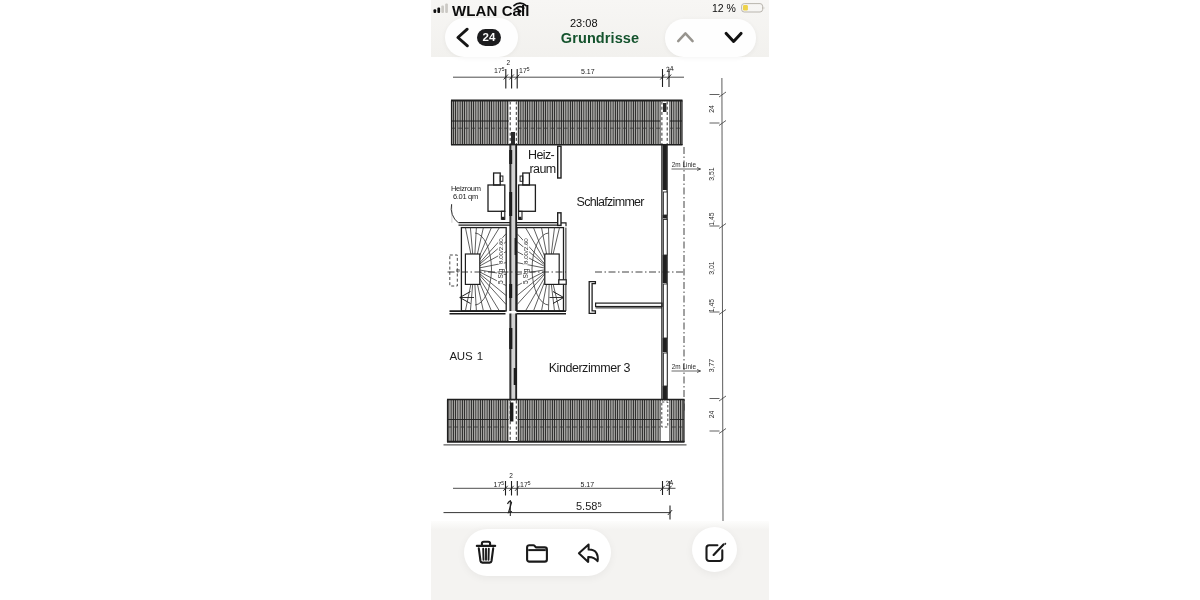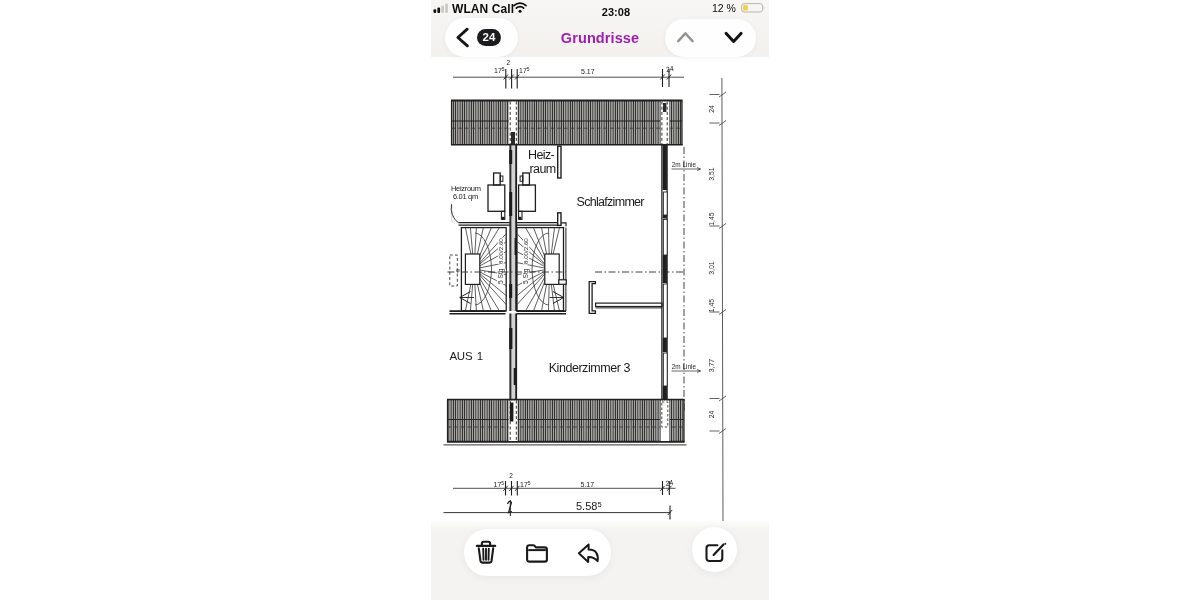--- a/index.html
+++ b/index.html
@@ -16,47 +16,47 @@
 
 <div class="abs" style="left:431px;top:521px;width:338px;height:79px;background:linear-gradient(#fdfdfc,#f4f3f1 9px,#f4f3f1)"></div>
 
 <svg class="abs" style="left:433px;top:2px" width="20" height="12" viewBox="0 0 20 12">
 <rect x="0.5" y="7.2" width="2.7" height="3.8" rx="1" fill="#101010"></rect>
 <rect x="4.4" y="5.4" width="2.7" height="5.6" rx="1" fill="#101010"></rect>
 <rect x="8.3" y="3.4" width="2.7" height="7.6" rx="1" fill="#cbc9c4"></rect>
 <rect x="12.2" y="1.4" width="2.7" height="9.6" rx="1" fill="#cbc9c4"></rect>
 </svg>
 
-<div class="abs" style="left:452px;top:1.5px;font-size:12px;font-weight:bold;color:#0c0c0c;letter-spacing:0.1px">WLAN Call</div>
+<div class="abs" style="left:452px;top:1.5px;font-size:15px;font-weight:bold;color:#0c0c0c;letter-spacing:0.1px">WLAN Call</div>
 
 <svg class="abs" style="left:513px;top:2px" width="14" height="11" viewBox="0 0 14 11">
 <path d="M1,3.6 A8.5,8.5 0 0 1 13,3.6" stroke="#0c0c0c" stroke-width="1.7" fill="none" stroke-linecap="round"></path>
 <path d="M3.3,6.1 A5.3,5.3 0 0 1 10.7,6.1" stroke="#0c0c0c" stroke-width="1.7" fill="none" stroke-linecap="round"></path>
 <circle cx="7" cy="9.2" r="1.5" fill="#0c0c0c"></circle>
 </svg>
 
-<div class="abs" style="left:570px;top:6px;width:60px;text-align:right;font-size:11px;font-weight:bold;color:#0c0c0c">23:08</div>
+<div class="abs" style="left:570px;top:17px;width:60px;text-align:left;font-size:11px;font-weight:normal;color:#0c0c0c">23:08</div>
 
 <div class="abs" style="left:712px;top:1.5px;width:24px;text-align:left;font-size:10.5px;color:#0c0c0c">12 %</div>
 
 <svg class="abs" style="left:741px;top:2.5px" width="25" height="10" viewBox="0 0 25 10">
 <rect x="0.6" y="0.6" width="21" height="8.4" rx="2.6" fill="none" stroke="#b9b5ae" stroke-width="1"></rect>
 <rect x="2" y="2" width="4.9" height="5.6" rx="1.3" fill="#edd24a"></rect>
 <path d="M22.6,3.2 A2.6,2.6 0 0 1 22.6,6.8 Z" fill="#b9b5ae"></path>
 </svg>
 
 <div class="abs" style="left:445px;top:17.5px;width:72.5px;height:39px;border-radius:19.5px;background:#fefefe;box-shadow:0 1px 5px rgba(0,0,0,0.05)"></div>
 
 <svg class="abs" style="left:453px;top:26px" width="18" height="23" viewBox="0 0 18 23">
 <path d="M14.2,3.2 L4.9,11.5 L14.4,19.8" stroke="#161616" stroke-width="2.9" fill="none" stroke-linecap="round" stroke-linejoin="round"></path>
 </svg>
 
 <div class="abs" style="left:476.7px;top:29.1px;width:24.6px;height:17.2px;border-radius:8.6px;background:#1c1c1e;color:#fafafa;font-size:11.5px;font-weight:bold;text-align:center;line-height:17.2px">24</div>
 
-<div class="abs" style="left:500px;top:29.5px;width:200px;text-align:center;font-size:14.5px;font-weight:bold;color:#a21caf;letter-spacing:0.1px">Grundrisse</div>
+<div class="abs" style="left:500px;top:29.5px;width:200px;text-align:center;font-size:14.5px;font-weight:bold;color:#14532d;letter-spacing:0.1px">Grundrisse</div>
 
 <div class="abs" style="left:665px;top:19px;width:91px;height:37.5px;border-radius:18.8px;background:#fefefe;box-shadow:0 1px 5px rgba(0,0,0,0.05)"></div>
 
 <svg class="abs" style="left:676px;top:31px" width="19" height="13" viewBox="0 0 19 13">
 <path d="M2.2,10.2 L9.4,2.4 L16.6,10.2" stroke="#97948e" stroke-width="2.5" fill="none" stroke-linecap="round" stroke-linejoin="round"></path>
 </svg>
 
 <svg class="abs" style="left:724px;top:31px" width="19" height="13" viewBox="0 0 19 13">
 <path d="M2.2,2.4 L9.6,10.4 L17,2.4" stroke="#121212" stroke-width="3" fill="none" stroke-linecap="round" stroke-linejoin="round"></path>
 </svg>

